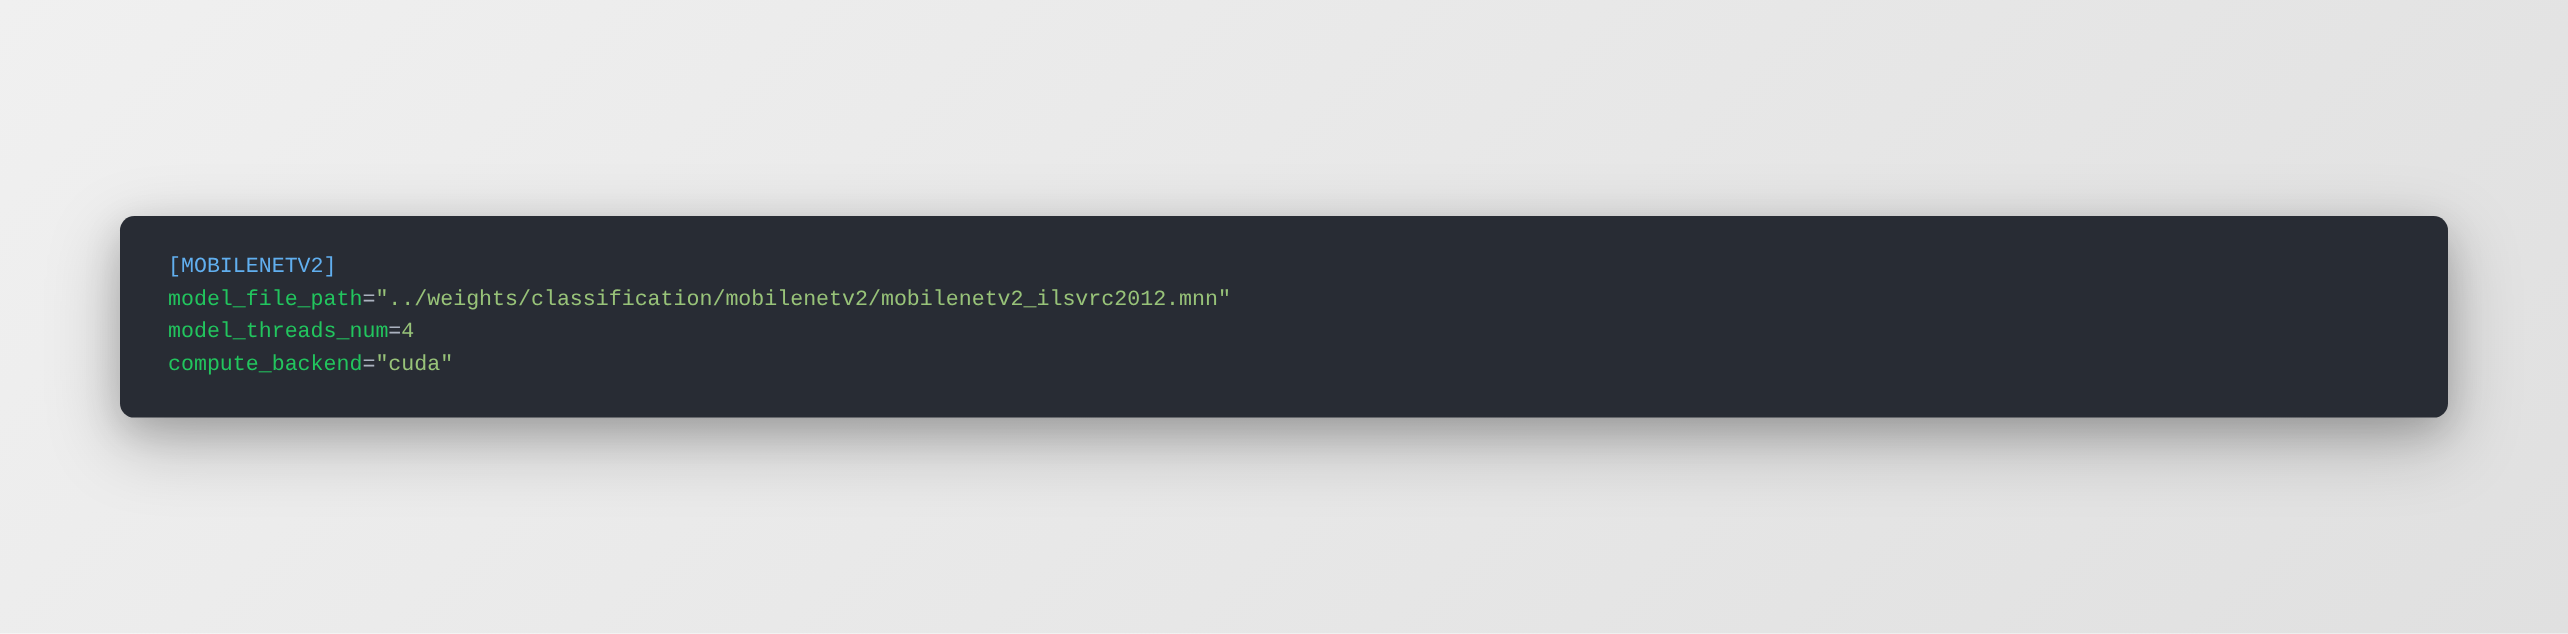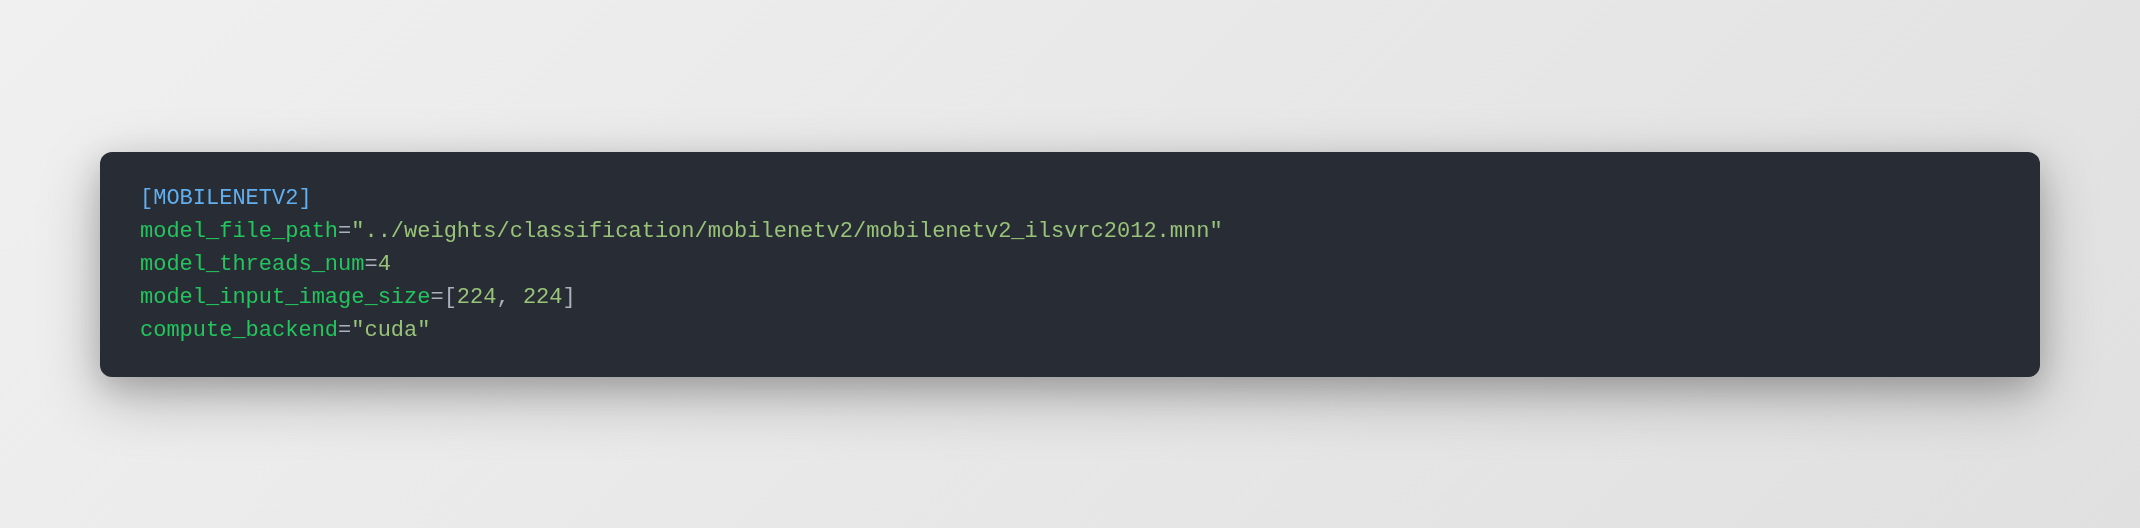--- a/index.html
+++ b/index.html
@@ -18,21 +18,21 @@
     padding: 60px 100px;
   }
   .code-block {
     background: #282c34;
     border-radius: 12px;
     padding: 30px 40px;
     width: 100%;
     box-shadow: 0 20px 60px rgba(0,0,0,0.25), 0 10px 30px rgba(0,0,0,0.15);
   }
   .code-line {
-    font-size: 22px;
+    font-size: 18px;
     line-height: 1.5;
     white-space: pre;
     font-family: 'Consolas', 'Monaco', 'Courier New', monospace;
   }
   .section-header {
     color: #61afef;
   }
   .key {
     color: #22c55e;
   }
@@ -49,15 +49,14 @@
     color: #abb2bf;
   }
 </style>
 </head>
 <body>
 
 <div class="code-block">
   <div class="code-line"><span class="section-header">[MOBILENETV2]</span></div>
   <div class="code-line"><span class="key">model_file_path</span><span class="equals">=</span><span class="string">"../weights/classification/mobilenetv2/mobilenetv2_ilsvrc2012.mnn"</span></div>
   <div class="code-line"><span class="key">model_threads_num</span><span class="equals">=</span><span class="number">4</span></div>
-  <div class="code-line"><span class="key">model_input_image_size</span><span class="equals">=</span><span class="bracket">[</span><span class="number">224</span><span class="bracket">, </span><span class="number">224</span><span class="bracket">]</span></div>
   <div class="code-line"><span class="key">compute_backend</span><span class="equals">=</span><span class="string">"cuda"</span></div>
 </div>
 
 </body></html>

